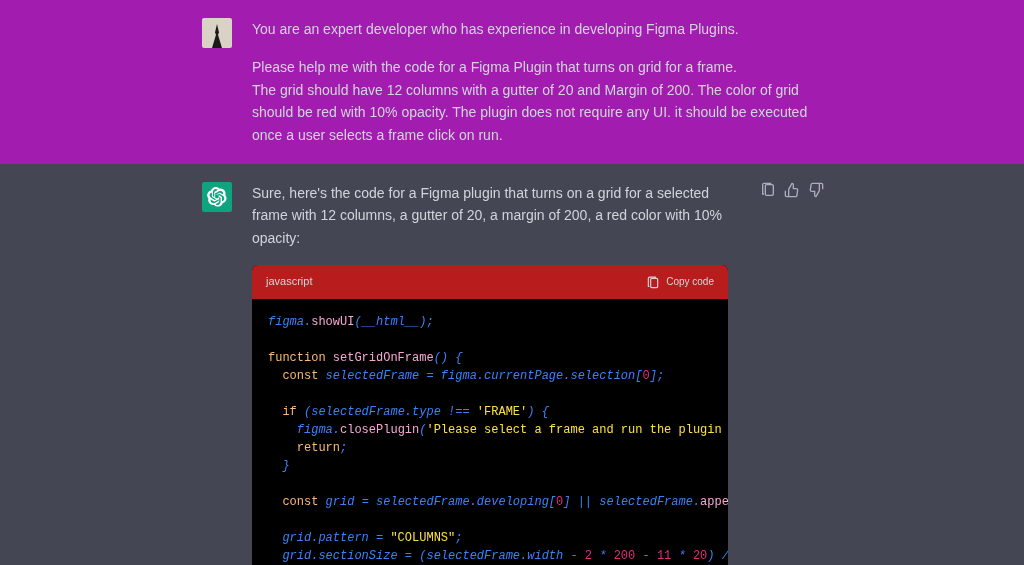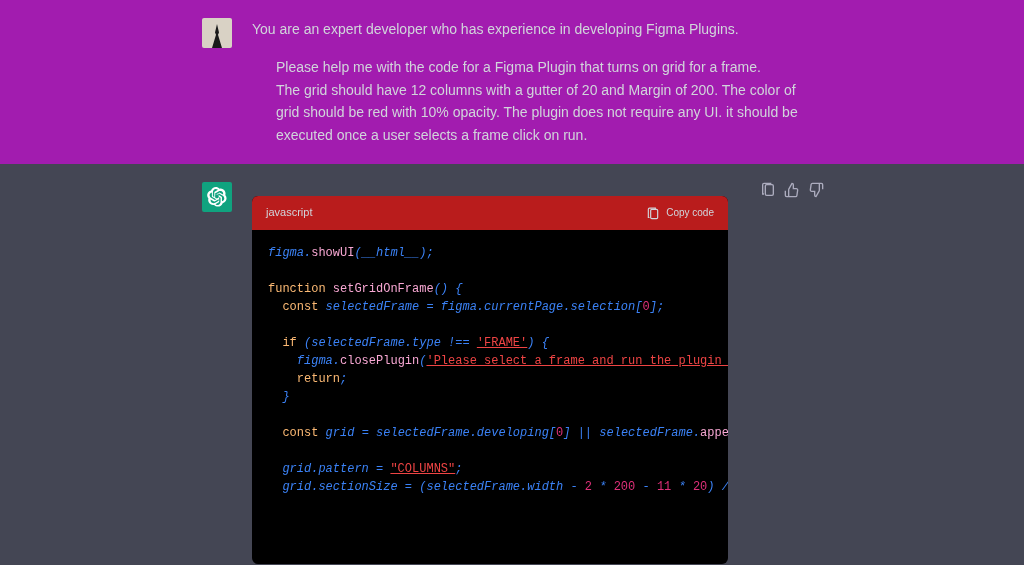--- a/index.html
+++ b/index.html
@@ -99,48 +99,49 @@
       padding: 14px 16px;
       font-family: "SFMono-Regular", Consolas, "Liberation Mono", Menlo, monospace;
       font-size: 12px;
       line-height: 1.5;
       white-space: pre;
       overflow-x: hidden;
       color: #ffffff;
     }
     .tk-kw { color: #fdba74; }
     .tk-fn { color: #f9a8d4; }
-    .tk-str { color: #ef4444; text-decoration: underline; }
+    .tk-str { color: #fde047; }
     .tk-num { color: #df3079; }
     .tk-plain { color: #3b82f6; font-style: italic; }
   </style>
 </head>
 <body>
 
 <div class="message-row user">
   <div class="message-inner">
     <div class="avatar user">
       <div class="silhouette"></div>
     </div>
     <div class="message-content">
       <p>You are an expert developer who has experience in developing Figma Plugins.</p>
-      <p style="white-space:pre-line;margin-left:24px;">Please help me with the code for a Figma Plugin that turns on grid for a frame.
+      <p style="white-space:pre-line;">Please help me with the code for a Figma Plugin that turns on grid for a frame.
 The grid should have 12 columns with a gutter of 20 and Margin of 200. The color of grid should be red with 10% opacity. The plugin does not require any UI. it should be executed once a user selects a frame click on run.</p>
     </div>
   </div>
 </div>
 
 <div class="message-row assistant">
   <div class="message-inner">
     <div class="avatar assistant">
       <svg viewBox="0 0 41 41" fill="none">
           <path d="M37.5 16.5c.9-2.7.6-5.7-.9-8.1-2.2-3.8-6.6-5.8-10.9-4.9C23.8 1.3 21 0 18 0c-4.4 0-8.3 2.8-9.7 7-2.8.6-5.2 2.3-6.6 4.8-2.2 3.8-1.7 8.6 1.2 11.9-.9 2.7-.6 5.7.9 8.1 2.2 3.8 6.6 5.8 10.9 4.9 1.9 2.2 4.7 3.4 7.7 3.4 4.4 0 8.3-2.8 9.7-7 2.8-.6 5.2-2.3 6.6-4.8 2.2-3.8 1.7-8.6-1.2-11.9zM22.4 37c-1.8 0-3.6-.6-5-1.8l6.9-4c.4-.2.6-.6.6-1V20.5l2.9 1.7v8.1c0 3.7-2.9 6.7-5.4 6.7zM8.4 31c-.9-1.6-1.2-3.4-.9-5.2l6.9 4c.4.2.8.2 1.2 0l8.4-4.9v3.4l-7 4.1c-3.2 1.8-7.3.8-8.6-1.4zM5.9 14.4c.9-1.6 2.4-2.8 4.1-3.3v8.2c0 .4.2.8.6 1l8.4 4.9-2.9 1.7-7-4.1c-3.2-1.8-4.7-6-3.2-8.4zm24.2 5.6l-8.4-4.9 2.9-1.7 7 4.1c3.2 1.8 4.7 6 3.2 8.4-.9 1.6-2.4 2.8-4.1 3.3v-8.2c0-.4-.2-.8-.6-1zm2.9-4.4l-6.9-4c-.4-.2-.8-.2-1.2 0l-8.4 4.9v-3.4l7-4.1c3.2-1.8 7.3-.8 8.6 1.4.9 1.6 1.2 3.4.9 5.2zM15 20.5l-2.9-1.7v-8.1c0-3.7 2.9-6.7 5.4-6.7 1.8 0 3.6.6 5 1.8l-6.9 4c-.4.2-.6.6-.6 1v9.7zm1.6-3.4l3.7-2.2 3.7 2.2v4.3l-3.7 2.2-3.7-2.2v-4.3z" fill="#fff"></path>
         </svg>
     </div>
     <div class="message-content">
+      <p>Sure, here's the code for a Figma plugin that turns on a grid for a selected frame with 12 columns, a gutter of 20, a margin of 200, a red color with 10% opacity:</p>
       <div class="code-block">
         <div class="code-header">
           <span>javascript</span>
           <div class="copy-code">
             <svg viewBox="0 0 24 24" fill="none" stroke="currentColor" stroke-width="2">
                 <rect x="8" y="4" width="12" height="16" rx="2"></rect>
                 <path d="M16 4V2H6a2 2 0 0 0-2 2v14h2"></path>
               </svg>
             <span>Copy code</span>
           </div>

